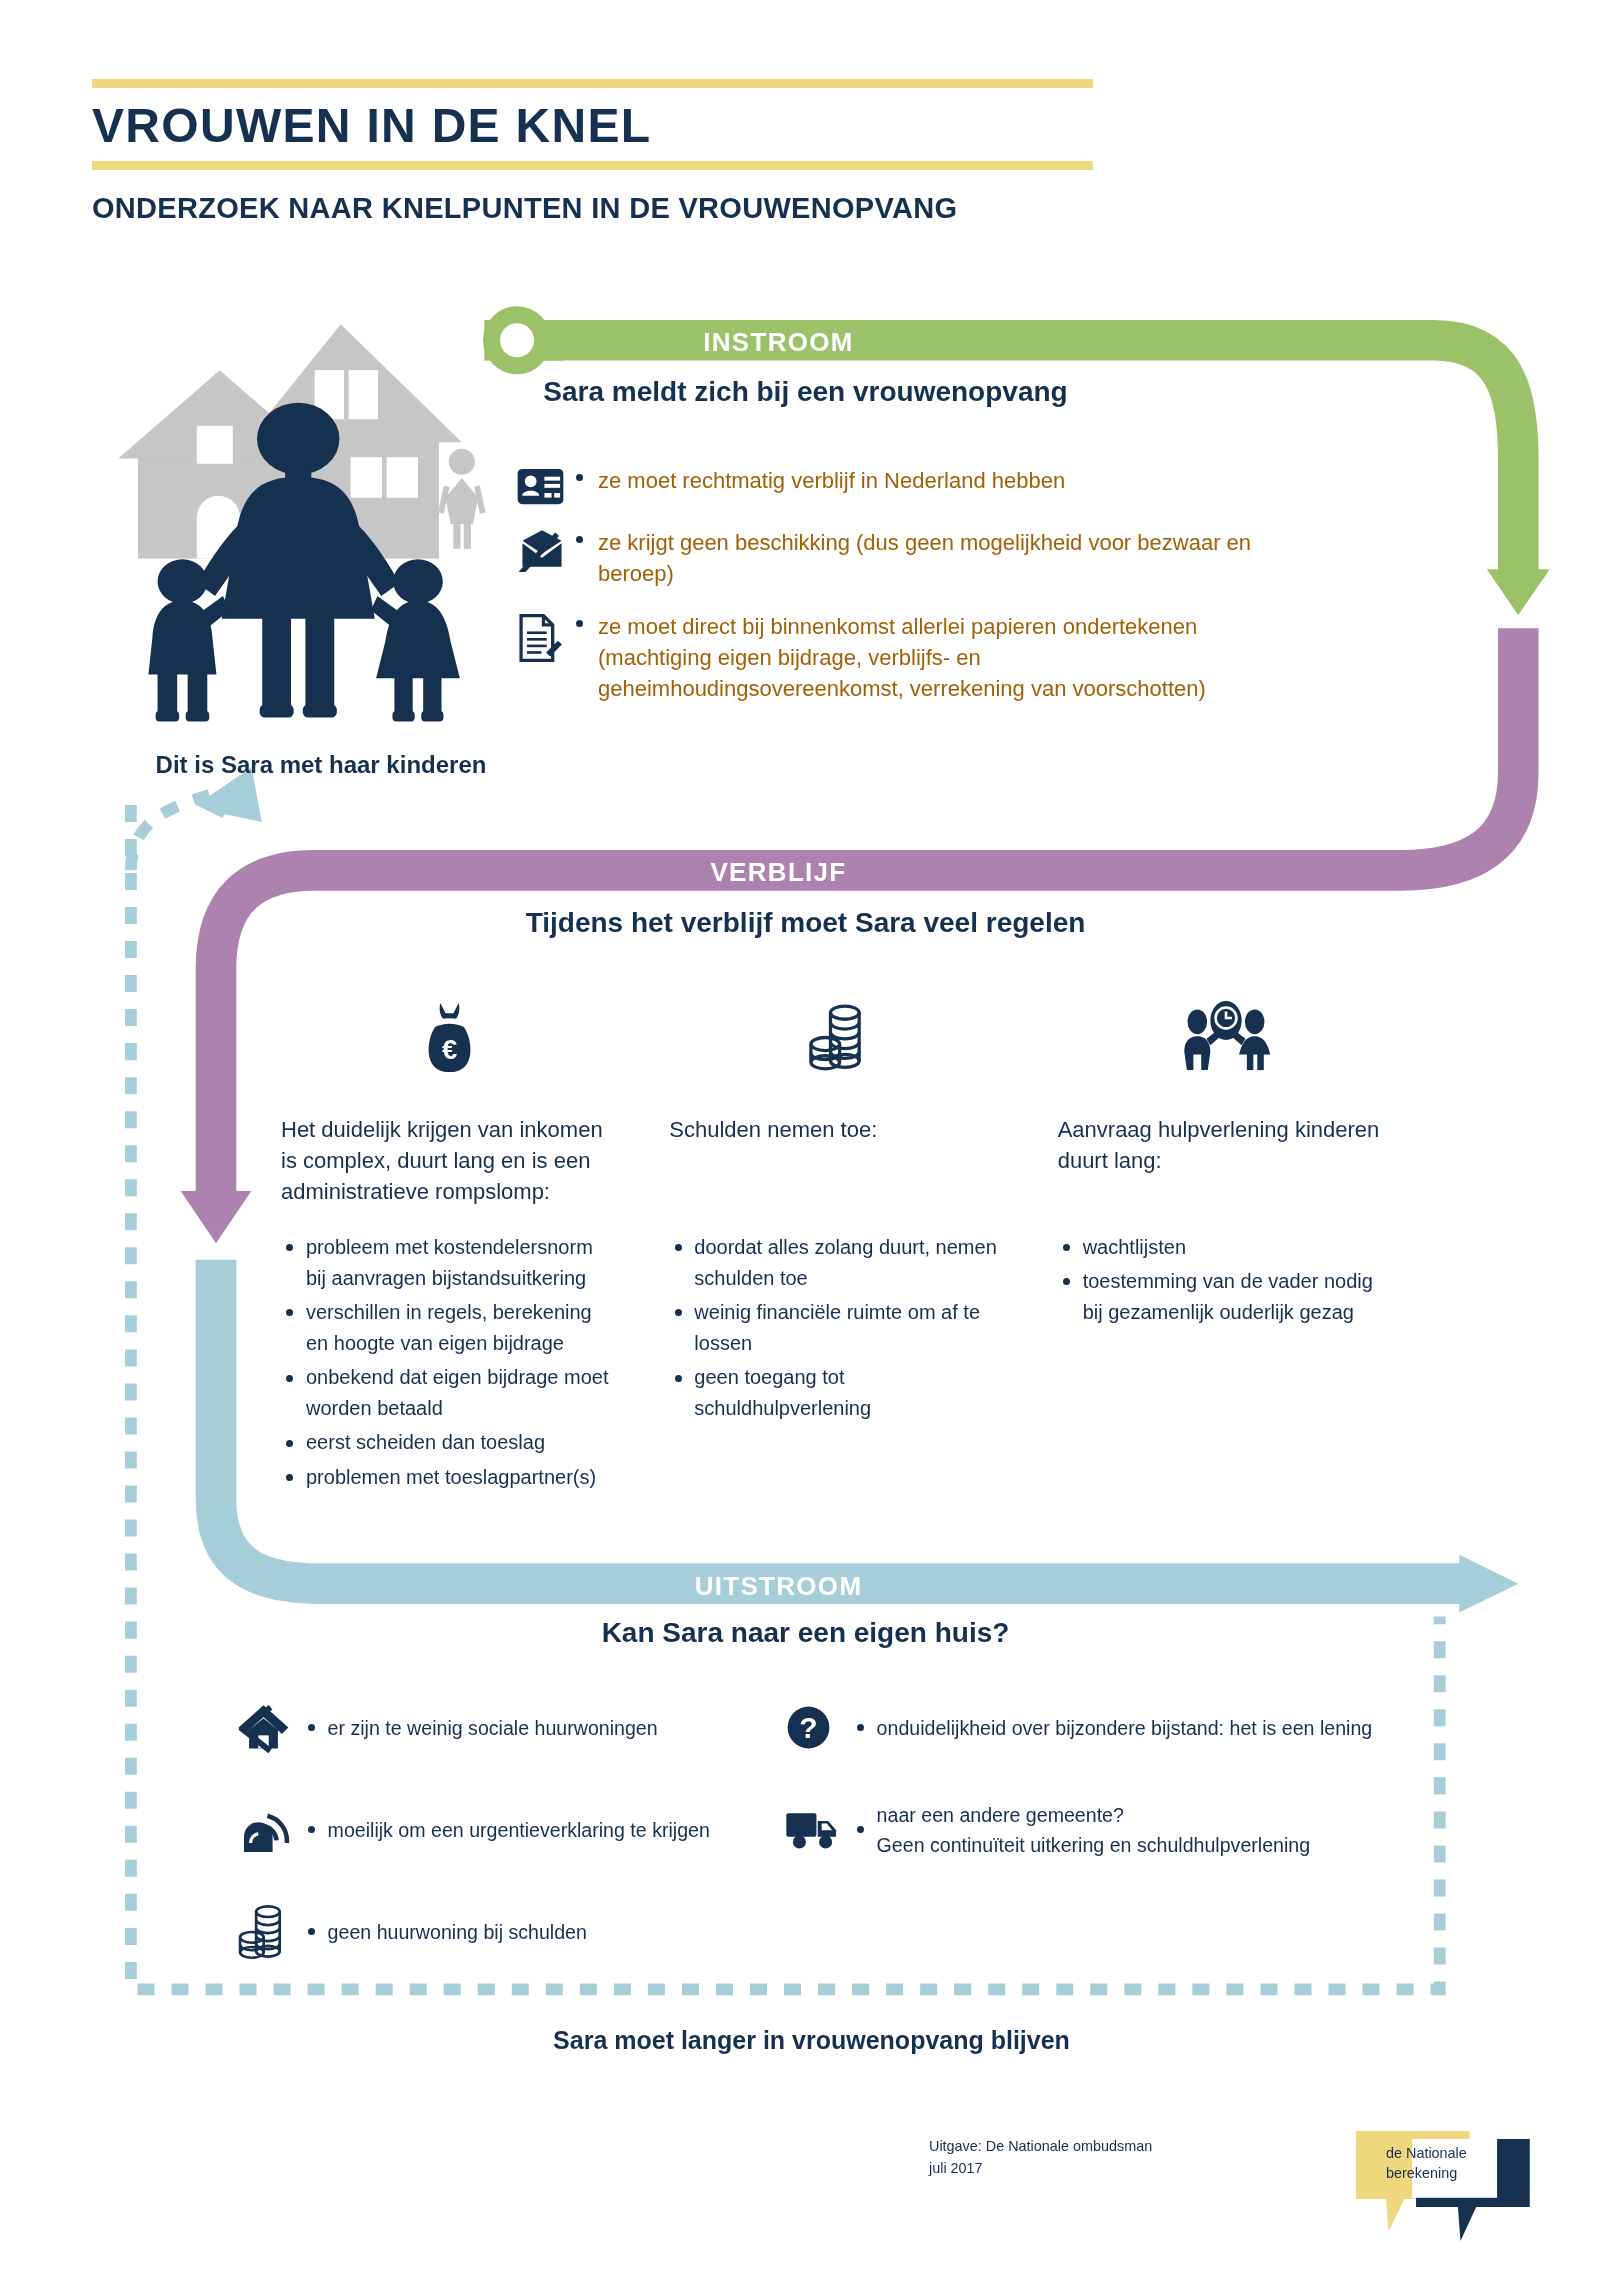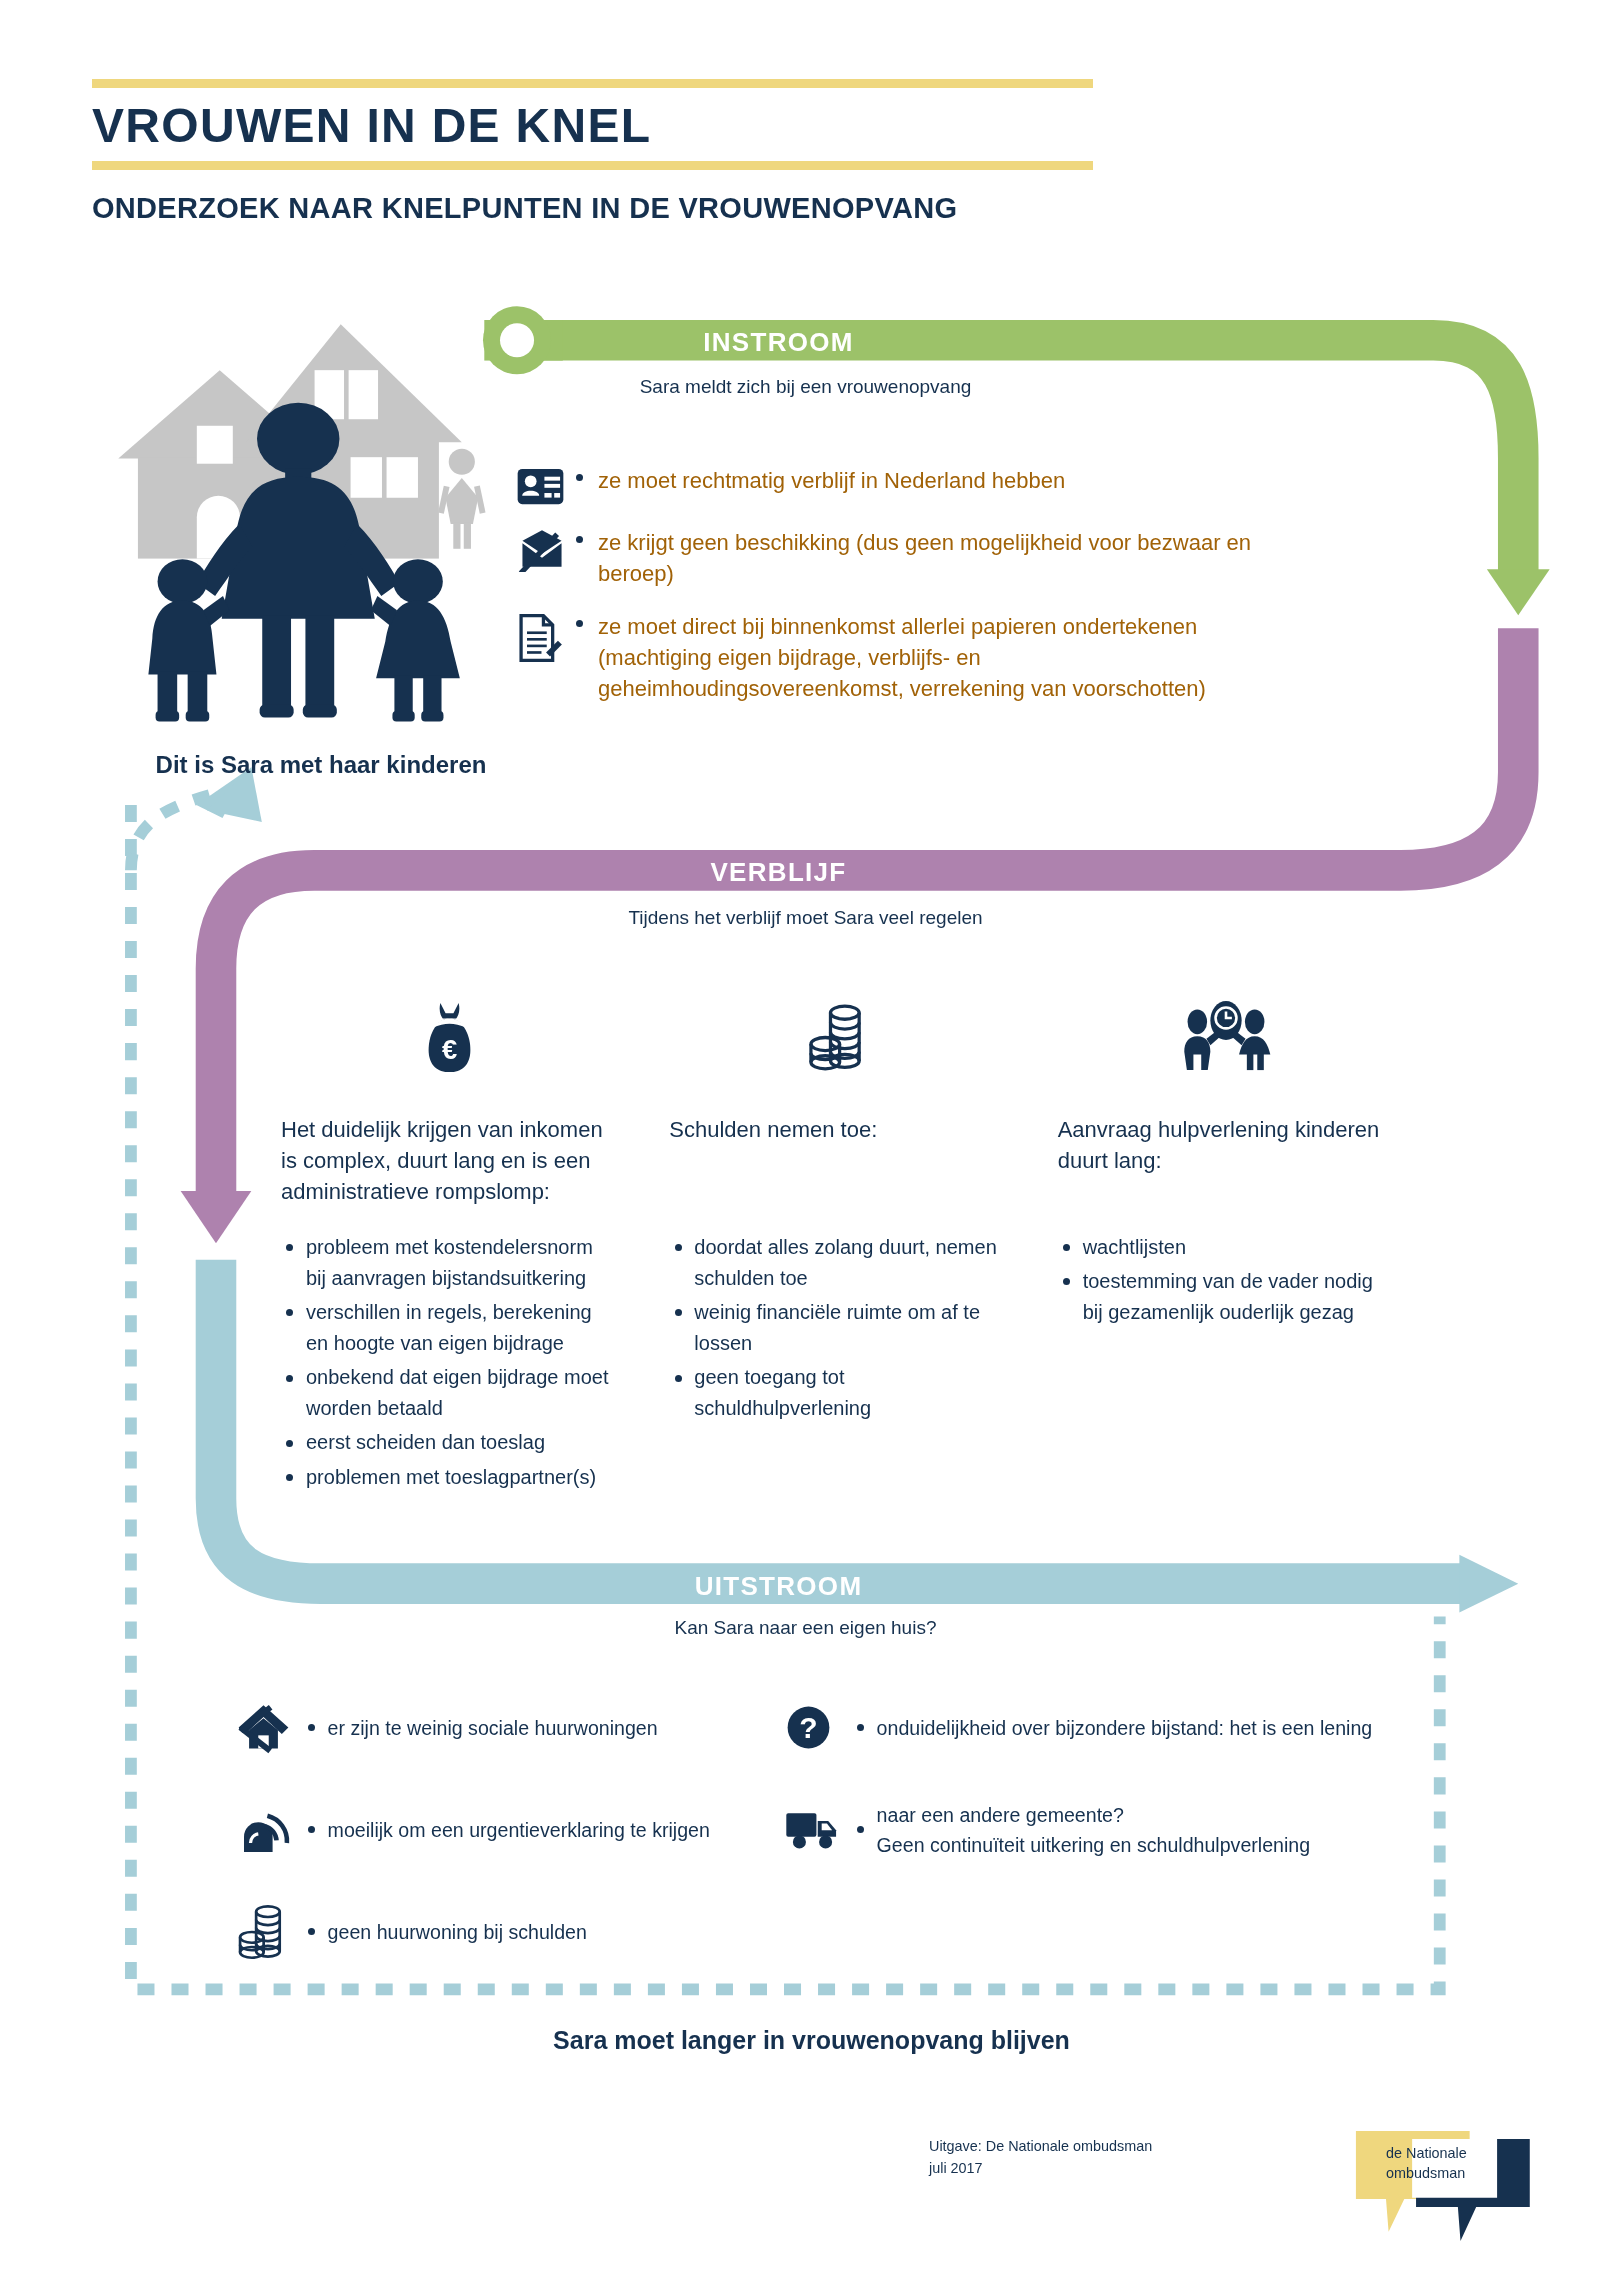--- a/index.html
+++ b/index.html
@@ -39,21 +39,21 @@
 
   
   .family{position:absolute;left:105px;top:308px;width:393px;height:458px;}
   .caption-sara{
     position:absolute;left:92px;top:751px;width:458px;
     font-size:24px;font-weight:700;color:#16314f;text-align:center;
   }
 
   
   .sec-head{
-    position:absolute;font-size:19px;font-weight:400;color:#16314f;text-align:center;
+    position:absolute;font-size:28px;font-weight:700;color:#16314f;text-align:center;
   }
   #head-instroom{left:380px;top:376px;width:851px;}
   #head-verblijf{left:380px;top:907px;width:851px;}
   #head-uitstroom{left:380px;top:1617px;width:851px;}
 
   
   .in-rows{position:absolute;left:517px;top:465px;width:916px;}
   .in-row{display:flex;align-items:flex-start;margin-bottom:22px;}
   .in-ico{width:59px;flex:0 0 59px;display:flex;align-items:flex-start;justify-content:flex-start;padding-top:2.6px;}
   .in-dot{flex:0 0 22px;padding-top:9.2px;}
@@ -435,17 +435,17 @@
     <div>juli 2017</div>
   </div>
 
   <svg class="logo" viewBox="0 0 280 180">
     <path d="M 6 6 L 180 6 L 180 110 L 80 110 L 56 160 L 52 110 L 6 110 Z" fill="#EFD77E"></path>
     <path d="M 98 18 L 272 18 L 272 122 L 190 122 L 166 174 L 162 122 L 98 122 Z" fill="#16314f"></path>
     <path d="M 92 18 L 222 18 L 222 108 L 92 108 Z" fill="#ffffff"></path>
   </svg>
   <div class="logo-text">
     <div>de Nationale</div>
-    <div>ombudsman</div>
+    <div>berekening</div>
   </div>
 
 </div>
 
 
 </body></html>

